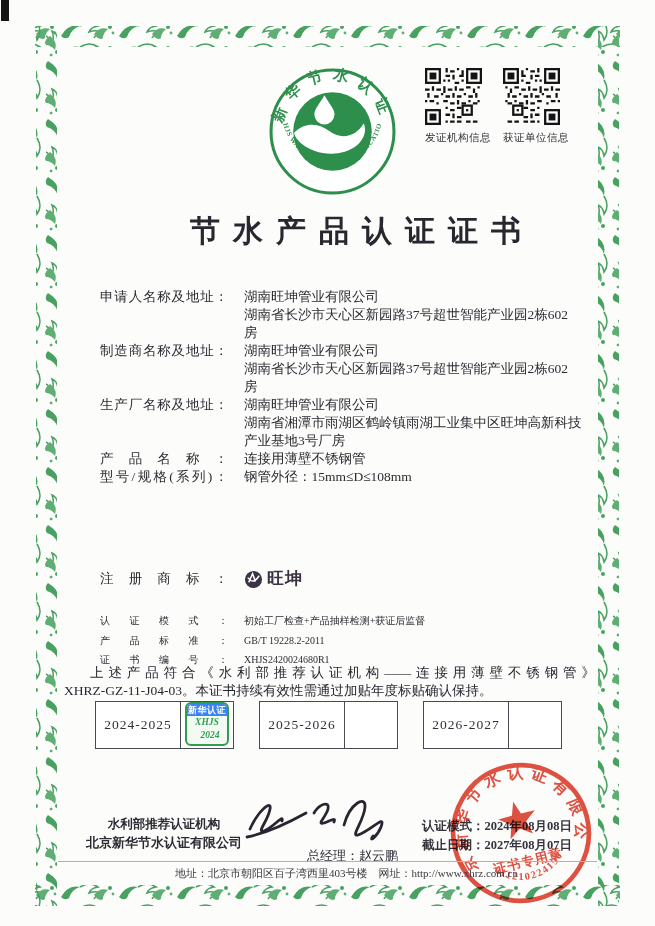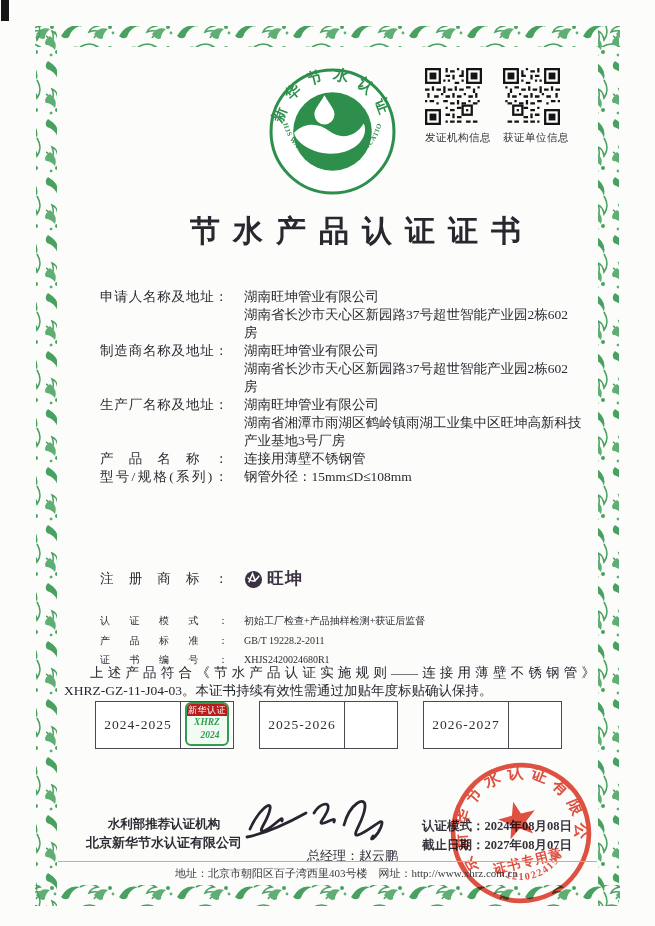--- a/index.html
+++ b/index.html
@@ -31,21 +31,21 @@
   
   .statement{left:64px;top:664px;width:531px;font-size:13.5px;line-height:17.5px;color:#262630;}
   .st1{text-align:justify;text-align-last:justify;text-indent:26px;}
   
   .boxes{left:95px;top:701px;width:467px;display:flex;justify-content:space-between;}
   .ybox{position:relative;width:137px;height:46px;border:1px solid #4a4a52;display:flex;background:#fff;}
   .ycell{width:84px;border-right:1px solid #4a4a52;display:flex;align-items:center;justify-content:center;
          font-size:13.5px;letter-spacing:1px;color:#2f2f38;}
   .sticker{position:absolute;left:89px;top:0px;width:44px;height:44px;border:2px solid #2f9e4f;
            border-radius:6px;background:#f2faf3;overflow:hidden;text-align:center;box-sizing:border-box;}
-  .sticker .t{background:#b91c1c;color:#fff;font-size:9px;font-weight:400;line-height:12px;letter-spacing:.5px;}
+  .sticker .t{background:#3b82f6;color:#fff;font-size:9px;font-weight:700;line-height:12px;letter-spacing:.5px;}
   .sticker .c{color:#2f9e4f;font-style:italic;font-weight:700;font-size:9.5px;line-height:13px;}
   .sticker .y{color:#2f9e4f;font-style:italic;font-weight:700;font-size:9.5px;line-height:12px;margin-left:6px;}
   
   .issuer{left:84px;top:815px;width:160px;text-align:center;line-height:18.5px;}
   .issuer-note{font-size:12.5px;font-weight:600;}
   .issuer-name{font-size:13px;font-weight:700;}
   .sig{left:243px;top:789px;width:152px;height:62px;}
   .signer{left:248px;top:847px;width:150px;text-align:right;font-size:13px;color:#2f2b36;}
   .dates{left:422px;top:817px;line-height:18.5px;font-size:12.5px;font-weight:600;color:#35323c;}
   .seal{left:448px;top:760px;width:146px;height:146px;mix-blend-mode:multiply;opacity:.88;}
@@ -194,30 +194,30 @@
       <div class="flabel">产品标准：</div>
       <div class="fval">GB/T 19228.2-2011</div>
     </div>
     <div class="frow">
       <div class="flabel">证书编号：</div>
       <div class="fval">XHJS2420024680R1</div>
     </div>
   </div>
 
   <div class="abs statement">
-    <div class="st1">上述产品符合《节水产品认证实施规则——连接用薄壁不锈钢管》</div>
+    <div class="st1">上述产品符合《水利部推荐认证机构——连接用薄壁不锈钢管》</div>
     <div class="st2">XHRZ-GZ-11-J04-03。本证书持续有效性需通过加贴年度标贴确认保持。</div>
   </div>
 
   <div class="abs boxes">
     <div class="ybox">
       <div class="ycell">2024-2025</div>
       <div class="sticker">
         <div class="t">新华认证</div>
-        <div class="c">XHRZ</div>
+        <div class="c">XHJS</div>
         <div class="y">2024</div>
       </div>
     </div>
     <div class="ybox">
       <div class="ycell">2025-2026</div>
     </div>
     <div class="ybox">
       <div class="ycell">2026-2027</div>
     </div>
   </div>

